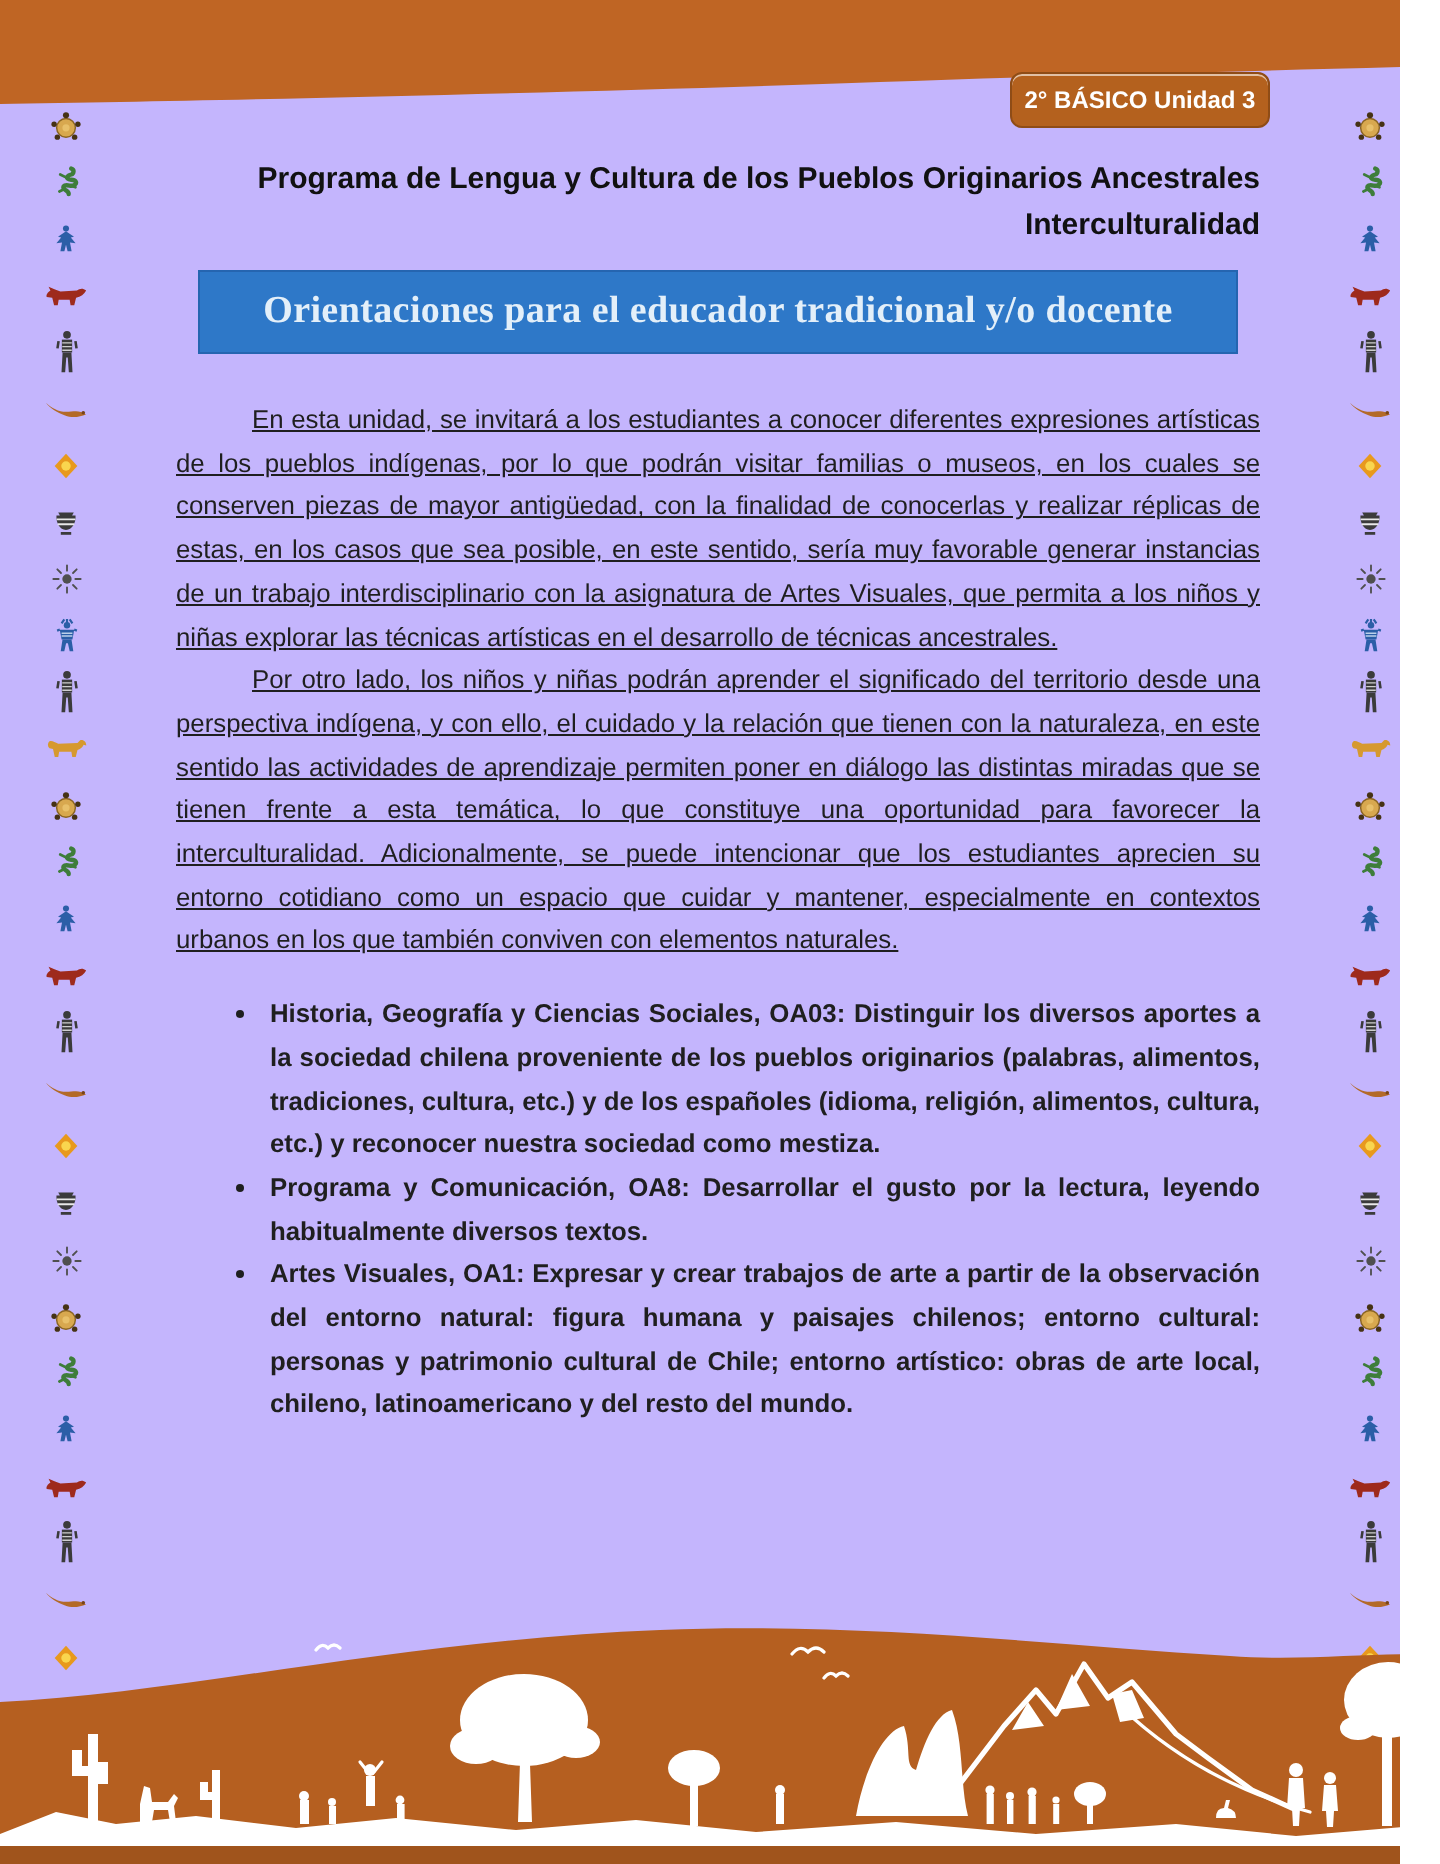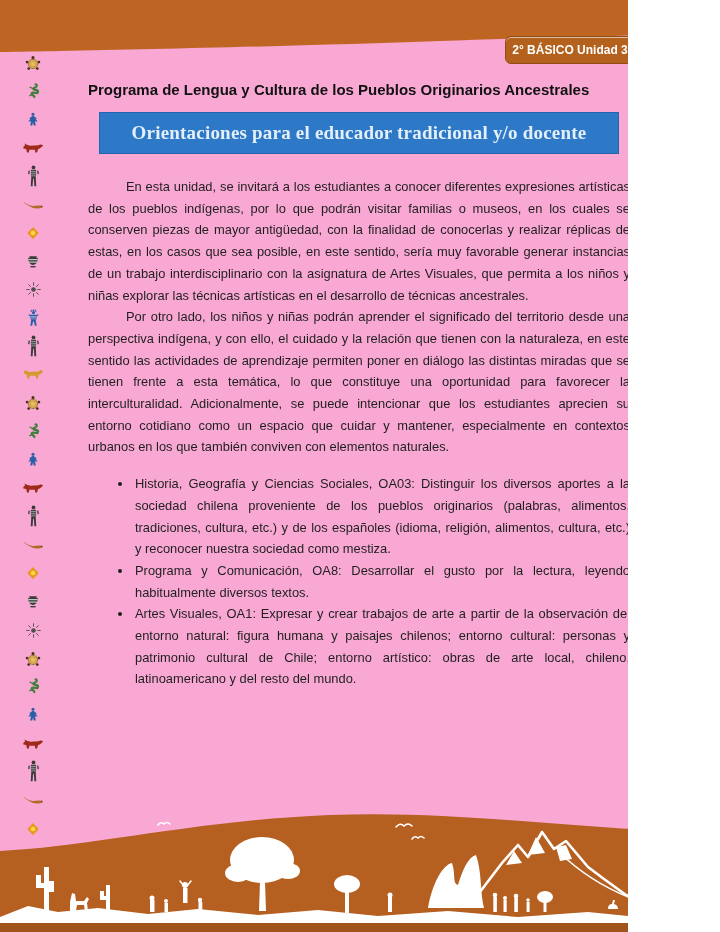--- a/index.html
+++ b/index.html
@@ -1,17 +1,17 @@
 <!DOCTYPE html>
 <html style="--band: #bf6524; --badge-bg: #b4611e; --badge-border: #8f4c16; --banner-bg: #2e78c8; --banner-text: #e3eff9; --wave: #b55f20; --wave-dark: #a0541c;"><head>
 <meta charset="utf-8">
 <style>
   html,body{margin:0;padding:0;background:#ffffff;}
   .page{
-    position:relative;width:628px;height:932px;background:#f9a8d4;
+    position:relative;width:700px;height:932px;background:#c4b5fd;
     overflow:hidden;font-family:"Liberation Sans",sans-serif;color:#1f1f1f;
   }
   
   .top-band{position:absolute;top:0;left:0;width:720px;height:56px;display:block;}
   .band{fill:var(--band,#bf6524);}
   .badge{
     position:absolute;top:36px;left:505px;width:128px;height:26px;
     background:var(--badge-bg,#b4611e);border:1px solid var(--badge-border,#8f4c16);
     border-radius:6px;display:flex;align-items:center;justify-content:center;
     color:#ffffff;font-size:12px;font-weight:bold;box-shadow:0 1px 0 rgba(255,255,255,.6) inset;
@@ -20,39 +20,39 @@
   .icon-col{
     position:absolute;top:52px;width:34px;height:788px;
     display:flex;flex-direction:column;justify-content:space-between;align-items:center;
   }
   .icon-col-left{left:16px;}
   .icon-col-right{left:668px;}
   .side-icon{display:block;height:22px;display:flex;align-items:center;justify-content:center;}
   .side-icon svg{display:block;}
   
   .content{position:absolute;left:88px;top:78px;width:542px;}
-  .title{font-weight:bold;font-size:15px;text-align:left;line-height:23px;color:#111;}
+  .title{font-weight:bold;font-size:15px;text-align:right;line-height:23px;color:#111;}
   .banner{
     margin:11px 11px 0 11px;height:40px;background:var(--banner-bg,#2e78c8);
     border:1px solid #2565b0;display:flex;align-items:center;justify-content:center;
   }
   .banner span{
     font-family:"Liberation Serif",serif;font-weight:bold;font-size:19px;
     color:var(--banner-text,#e3eff9);letter-spacing:.2px;white-space:nowrap;text-align:right;
   }
   .para{
     margin:0;font-size:12.9px;line-height:21.7px;text-align:justify;
   }
-  .indent{text-indent:38px;}
+  .indent{text-indent:38px;text-decoration:underline;}
   .para + .para{margin-top:0;}
   .heading{
     margin:18px 0 0 0;font-size:13px;font-weight:bold;line-height:20px;text-align:left;
   }
   .intro{margin-top:17px;}
-  .bullets{margin:15px 0 0 0;padding-left:45px;}
+  .bullets{margin:15px 0 0 0;padding-left:45px;font-weight:bold;}
   .bullets li{
     font-size:12.9px;line-height:21.7px;text-align:justify;padding-left:2px;
   }
   
   .bottom-art{position:absolute;left:0;bottom:0;width:720px;height:127px;display:block;}
   .wave-main{fill:var(--wave,#b55f20);}
   .wave-dark{fill:var(--wave-dark,#a0541c);}
   .sil{fill:#ffffff;}
   .sil-line1{stroke:#ffffff;stroke-width:1.6;fill:none;stroke-linecap:round;}
   .sil-line2{stroke:#ffffff;stroke-width:2.6;fill:none;stroke-linejoin:round;stroke-linecap:round;}
@@ -472,20 +472,21 @@
       <span class="side-icon">
         <svg viewBox="0 0 16 16" width="14" height="14">
           <path d="M8,1 L14.5,8 L8,15 L1.5,8 Z" fill="#e8991d"></path>
           <circle cx="8" cy="8" r="2.7" fill="#f9d64e"></circle>
         </svg>
       </span>
     </div>
 
   <div class="content">
     <div class="title">Programa de Lengua y Cultura de los Pueblos Originarios Ancestrales</div>
+    <div class="title">Interculturalidad</div>
 
     <div class="banner">
       <span>Orientaciones para el educador tradicional y/o docente</span>
     </div>
 
     <p class="para indent" style="margin-top:22px">En esta unidad, se invitará a los estudiantes a conocer diferentes expresiones artísticas de los pueblos indígenas, por lo que podrán visitar familias o museos, en los cuales se conserven piezas de mayor antigüedad, con la finalidad de conocerlas y realizar réplicas de estas, en los casos que sea posible, en este sentido, sería muy favorable generar instancias de un trabajo interdisciplinario con la asignatura de Artes Visuales, que permita a los niños y niñas explorar las técnicas artísticas en el desarrollo de técnicas ancestrales.</p>
     <p class="para indent">Por otro lado, los niños y niñas podrán aprender el significado del territorio desde una perspectiva indígena, y con ello, el cuidado y la relación que tienen con la naturaleza, en este sentido las actividades de aprendizaje permiten poner en diálogo las distintas miradas que se tienen frente a esta temática, lo que constituye una oportunidad para favorecer la interculturalidad. Adicionalmente, se puede intencionar que los estudiantes aprecien su entorno cotidiano como un espacio que cuidar y mantener, especialmente en contextos urbanos en los que también conviven con elementos naturales.</p>
 
 
 

